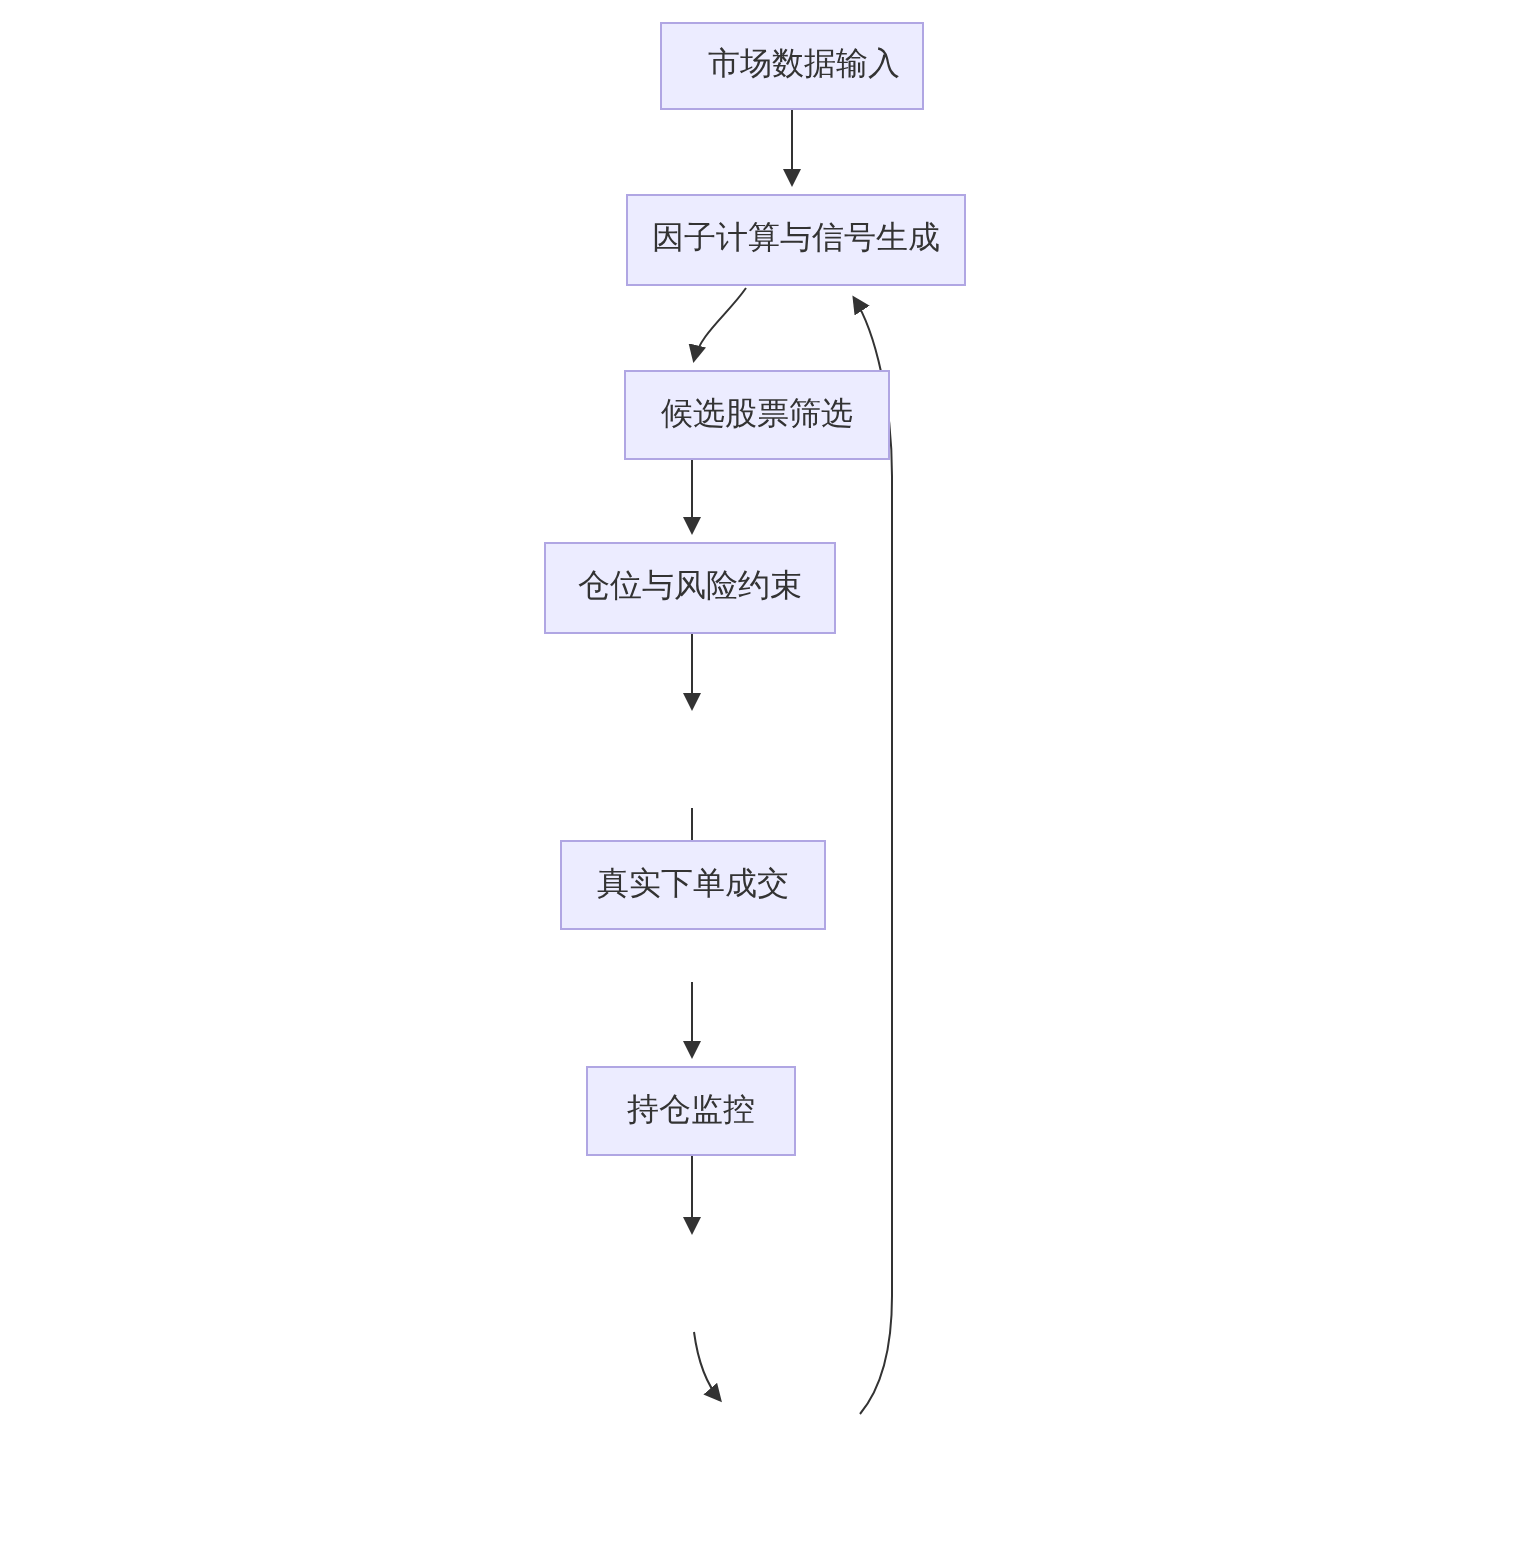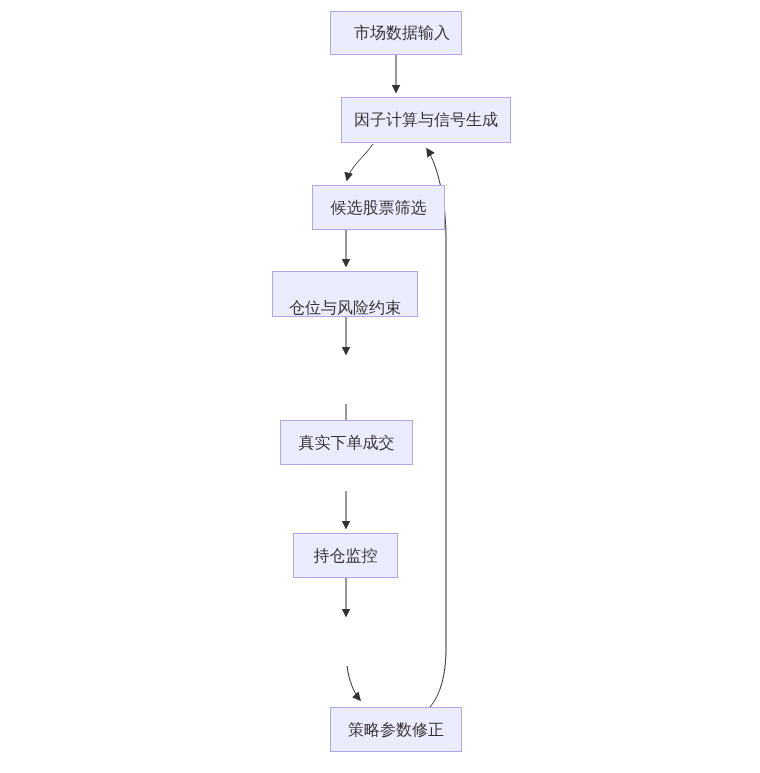--- a/index.html
+++ b/index.html
@@ -62,32 +62,29 @@
     <path class="edge" d="M346,404 L346,441" marker-end="url(#arrow)"></path>
     <path class="edge" d="M346,491 L346,528" marker-end="url(#arrow)"></path>
     <path class="edge" d="M346,578 L346,616" marker-end="url(#arrow)"></path>
     <path class="edge" d="M347,666 C349,681 354,693 360,700" marker-end="url(#arrow)"></path>
     <path class="edge" d="M430,707 C440,695 446,676 446,648 L446,238 C446,202 438,166 427,149" marker-end="url(#arrow)"></path>
   </svg>
 
   <div class="node" style="left:330px; top:11px;  width:132px; height:44px;padding-left:12px;">
       <span>市场数据输入</span>
     </div>
-  <div class="node" style="left:313px; top:97px;  width:170px; height:46px;margin-left:28px;">
+  <div class="node" style="left:313px; top:97px;  width:170px; height:46px;">
       <span>因子计算与信号生成</span>
     </div>
   <div class="node" style="left:280px; top:185px; width:133px; height:45px;margin-left:32px;">
       <span>候选股票筛选</span>
     </div>
-  <div class="node" style="left:272px; top:271px; width:146px; height:46px;align-items:flex-end;">
+  <div class="node" style="left:272px; top:271px; width:146px; height:46px;">
       <span>仓位与风险约束</span>
     </div>
   <div class="node" style="left:280px; top:420px; width:133px; height:45px;">
       <span>真实下单成交</span>
     </div>
   <div class="node" style="left:293px; top:533px; width:105px; height:45px;">
       <span>持仓监控</span>
     </div>
-  <div class="node" style="left:330px; top:707px; width:132px; height:45px;">
-      <span>策略参数修正</span>
-    </div>
 
 </div>
 
 </body></html>

